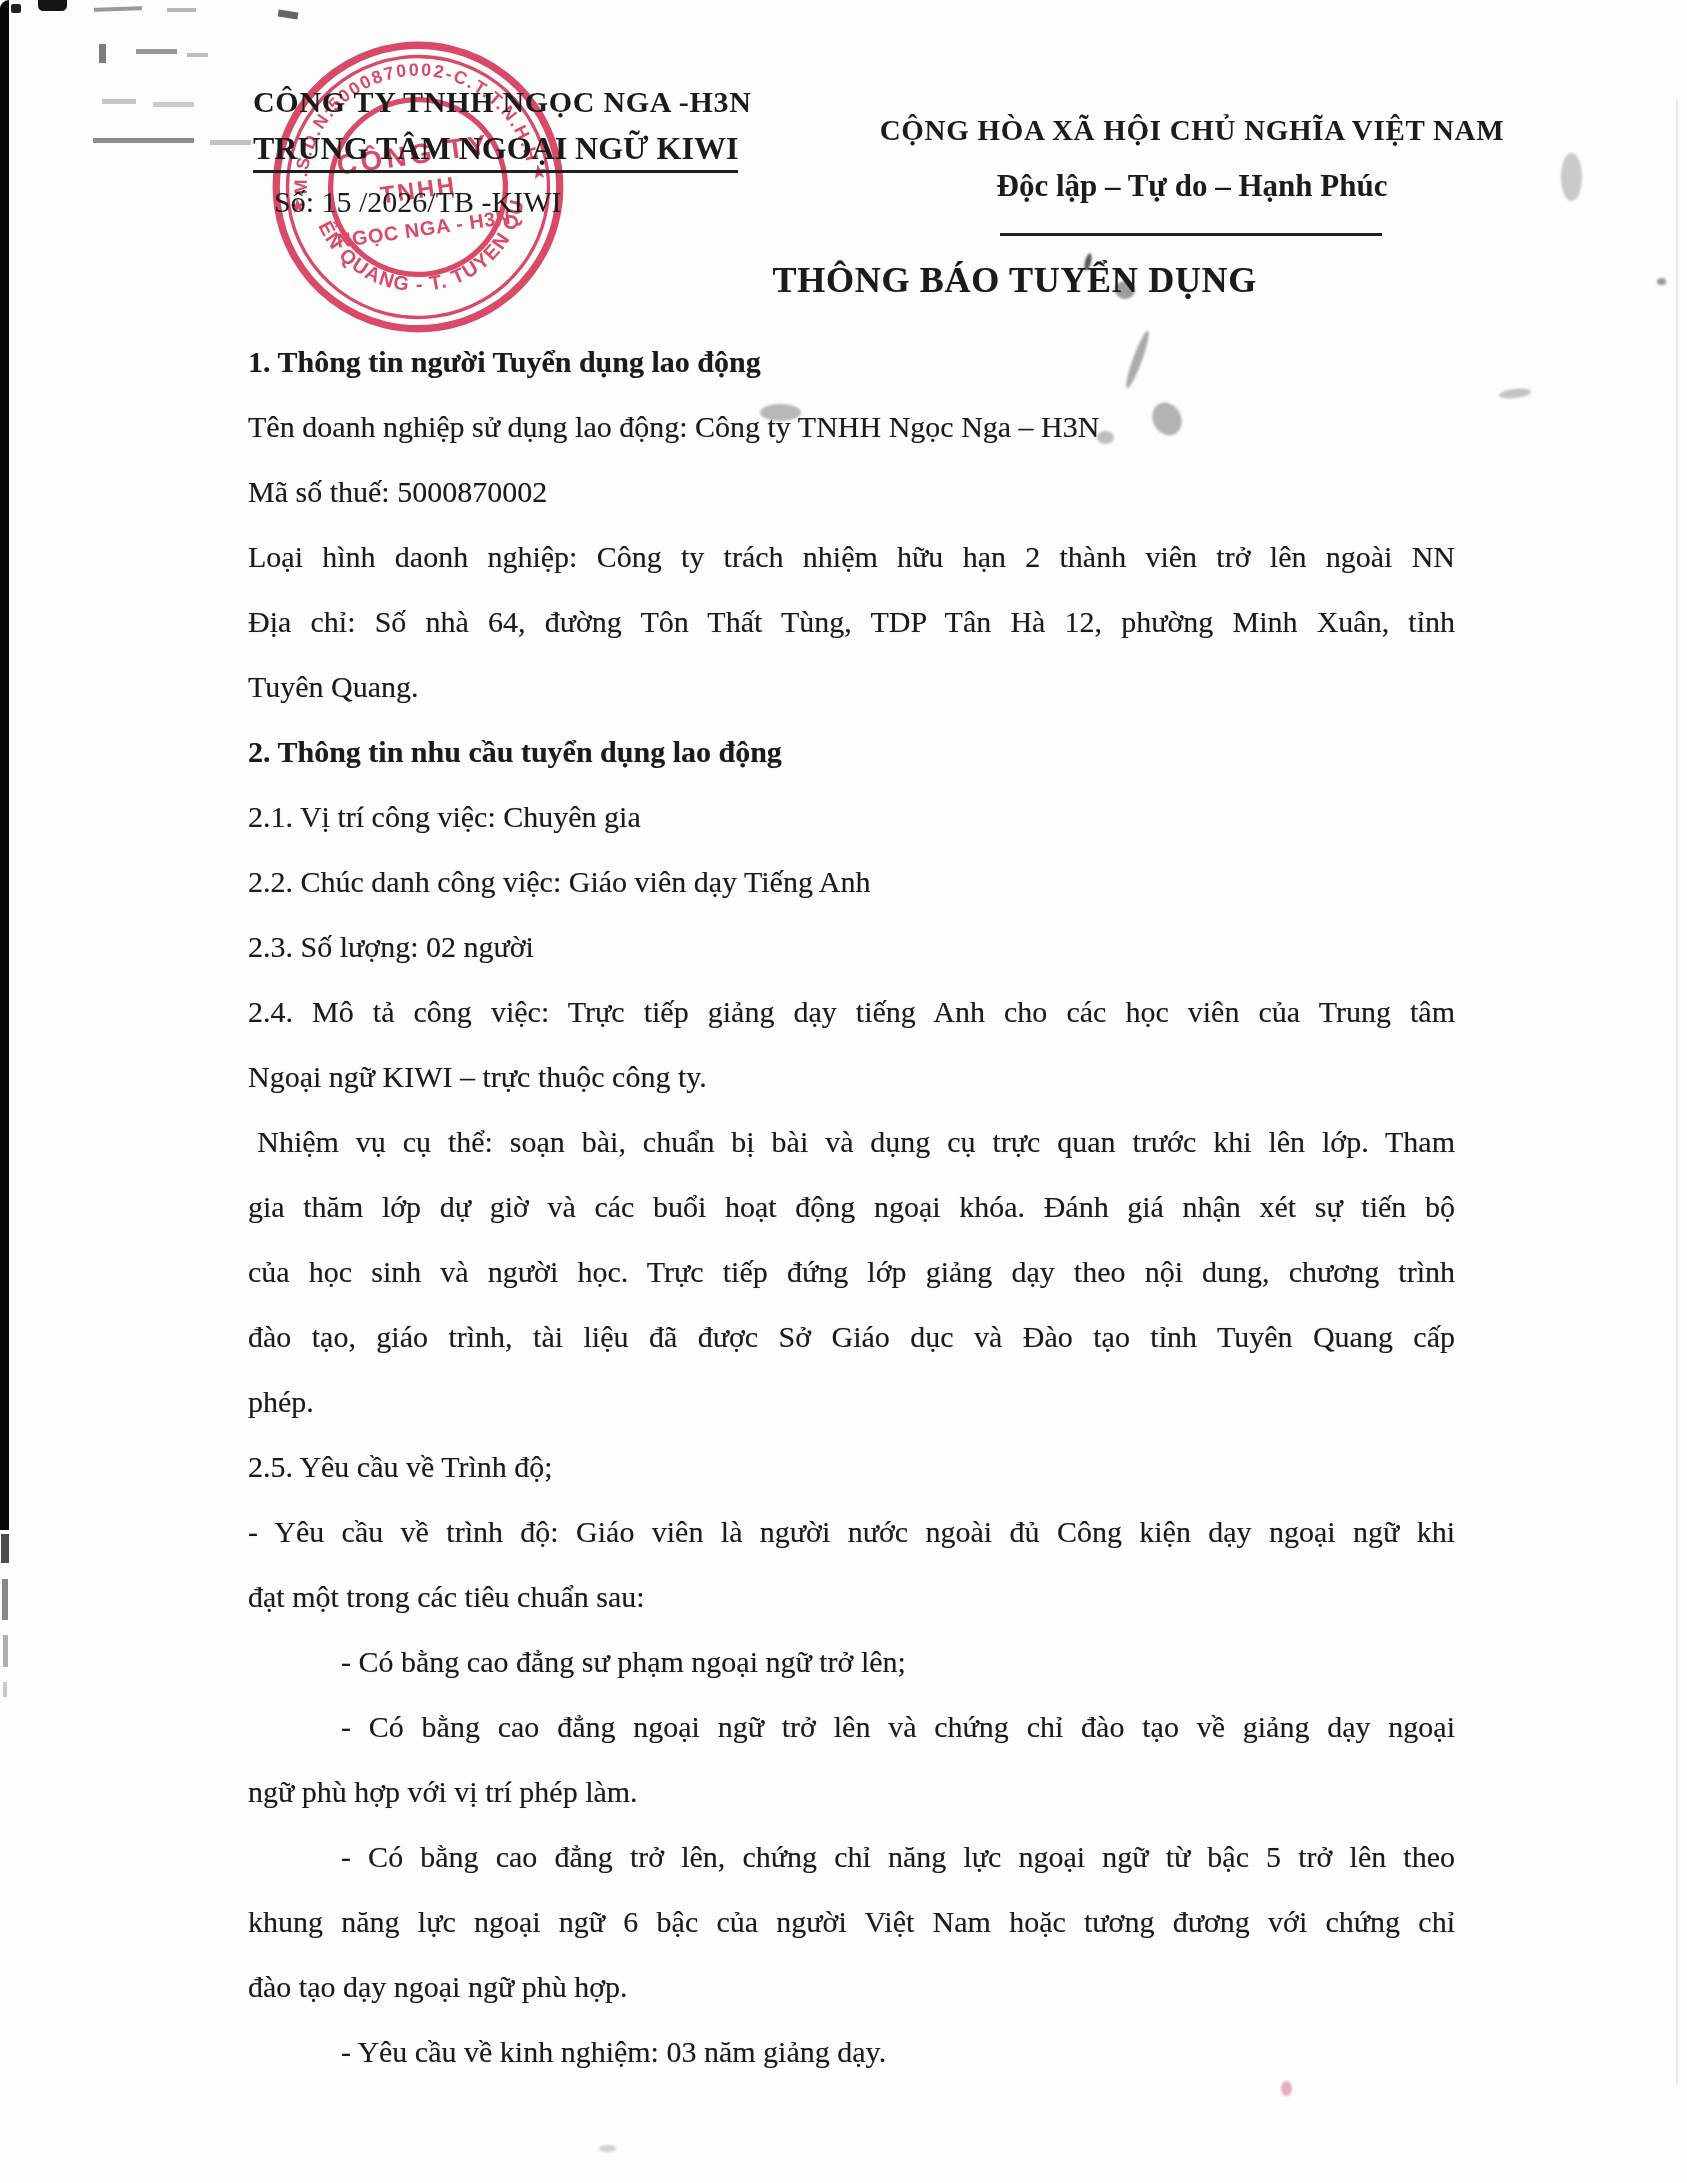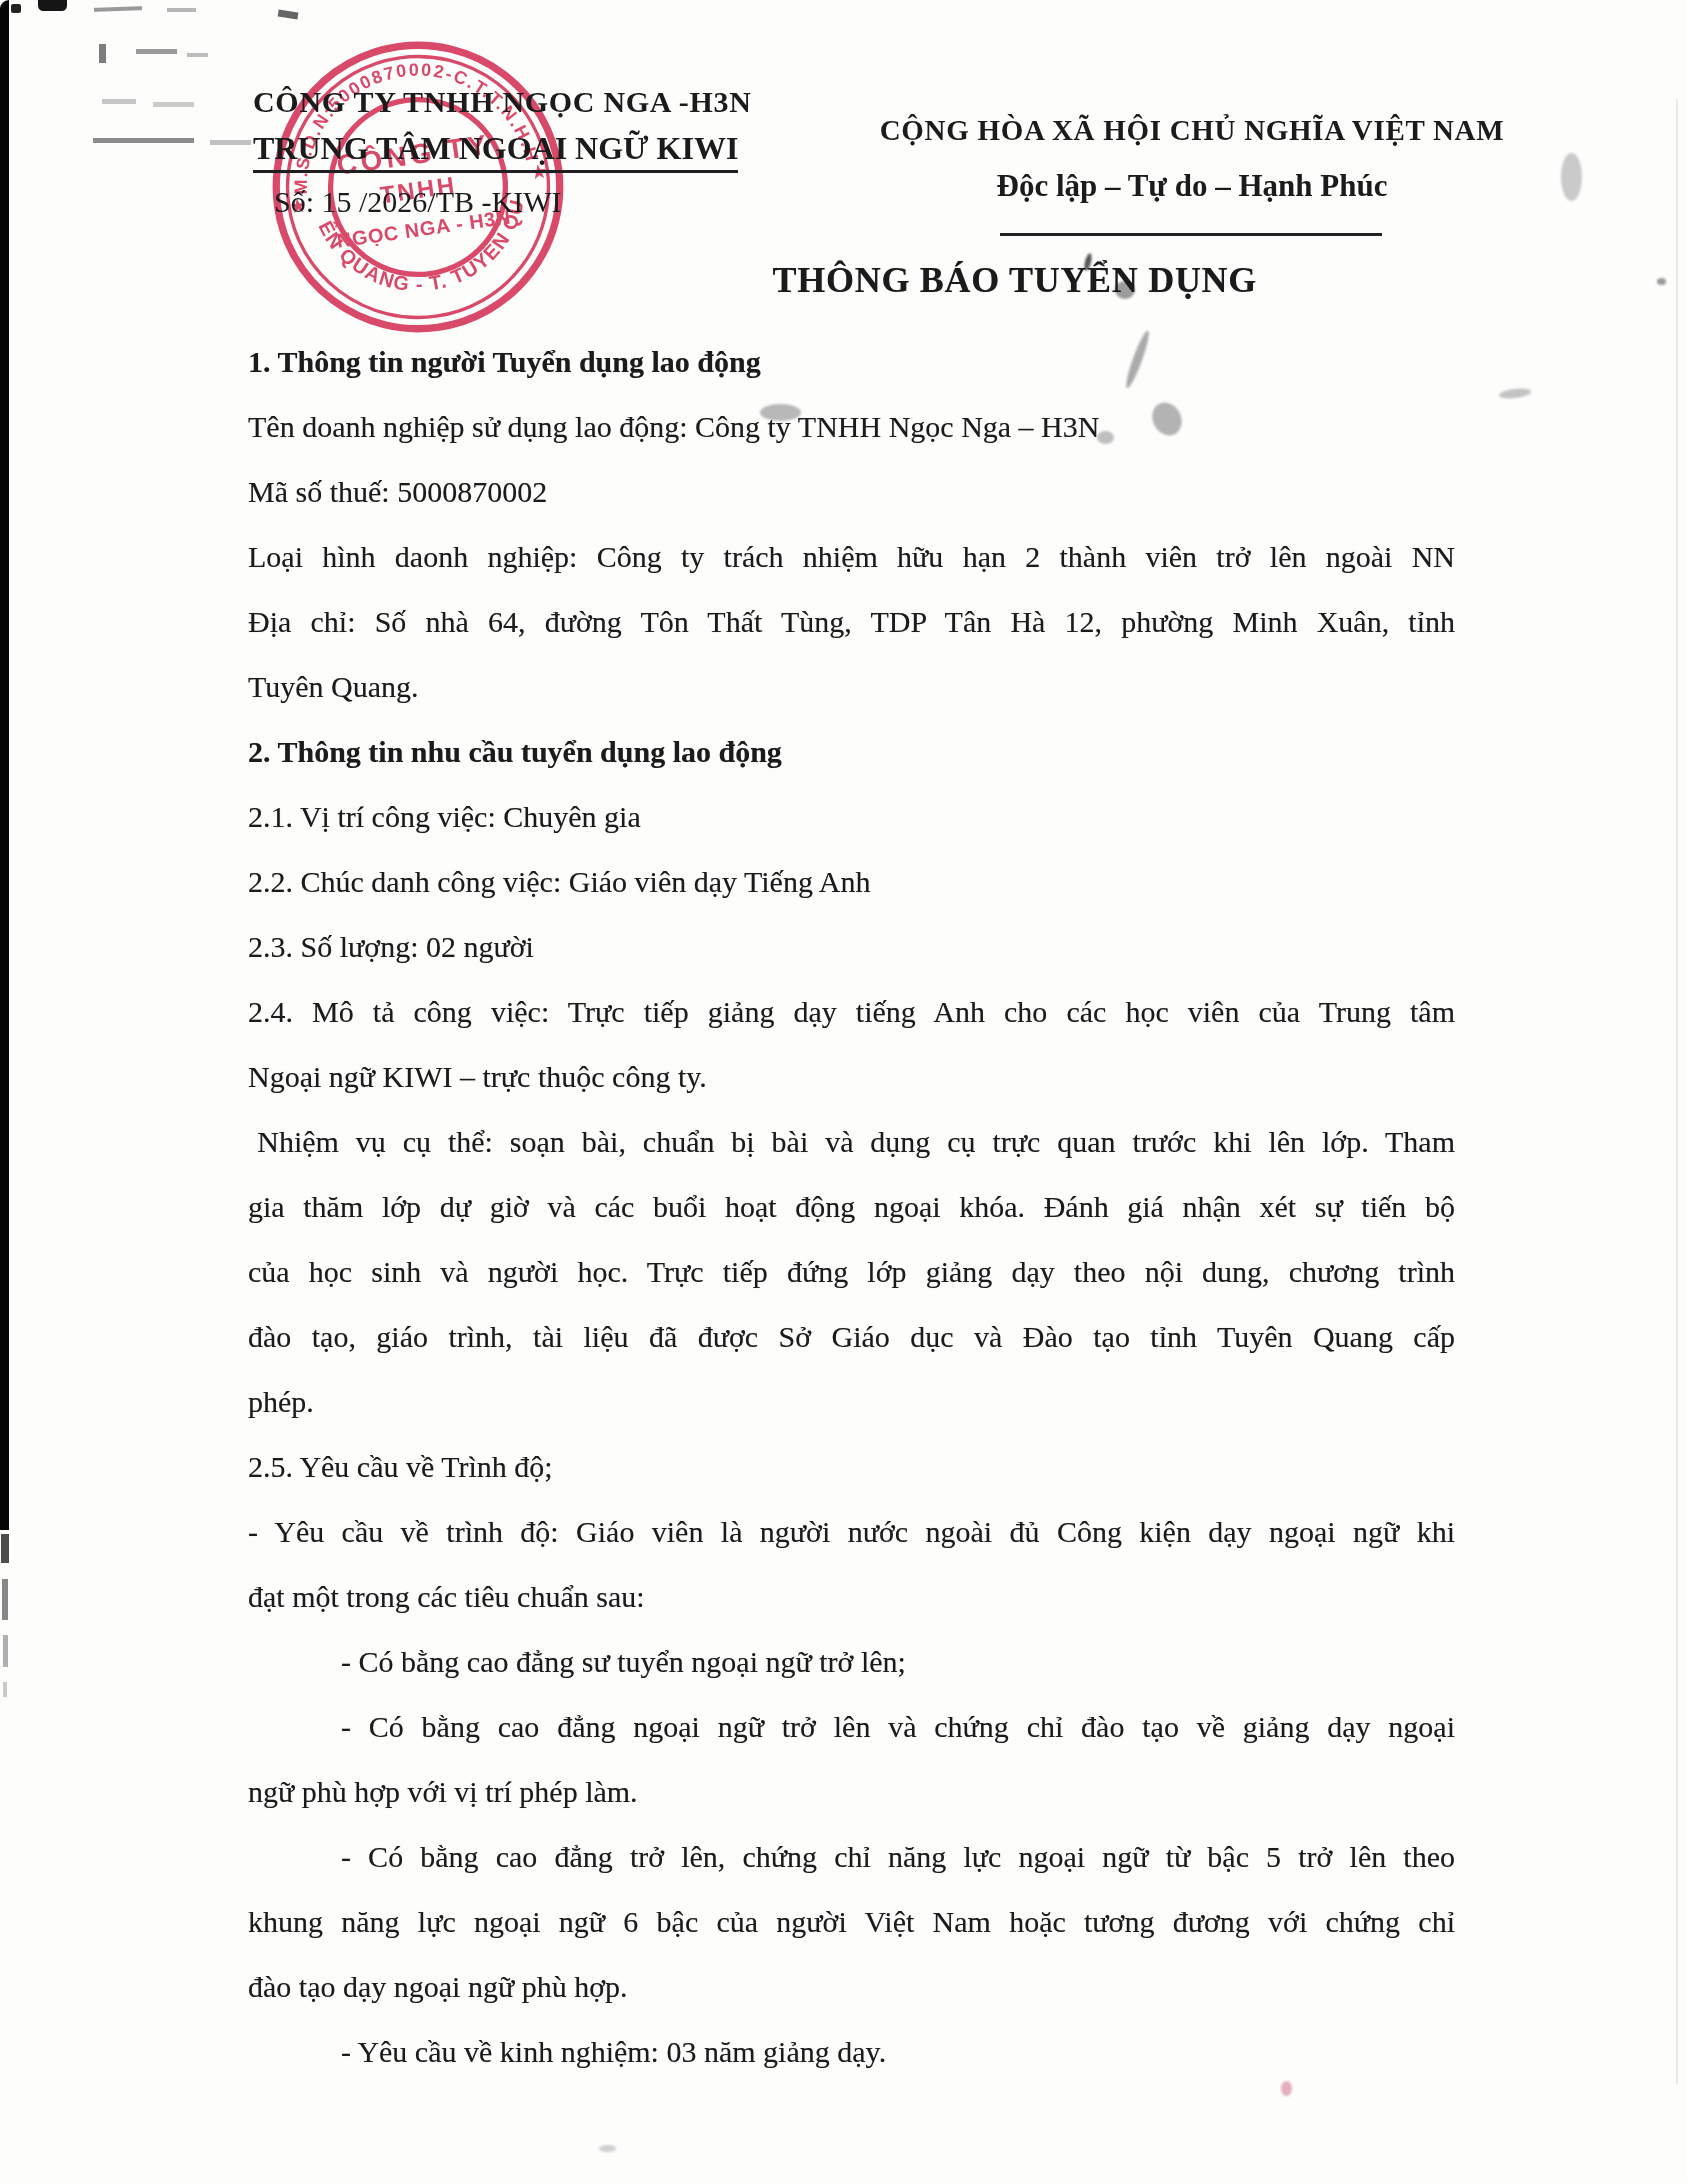--- a/index.html
+++ b/index.html
@@ -147,21 +147,21 @@
       <div class="line fill">2.4. Mô tả công việc: Trực tiếp giảng dạy tiếng Anh cho các học viên của Trung tâm</div>
       <div class="line">Ngoại ngữ KIWI – trực thuộc công ty.</div>
       <div class="line fill" style="padding-left: 9.3px;">Nhiệm vụ cụ thể: soạn bài, chuẩn bị bài và dụng cụ trực quan trước khi lên lớp. Tham</div>
       <div class="line fill">gia thăm lớp dự giờ và các buổi hoạt động ngoại khóa. Đánh giá nhận xét sự tiến bộ</div>
       <div class="line fill">của học sinh và người học. Trực tiếp đứng lớp giảng dạy theo nội dung, chương trình</div>
       <div class="line fill">đào tạo, giáo trình, tài liệu đã được Sở Giáo dục và Đào tạo tỉnh Tuyên Quang cấp</div>
       <div class="line">phép.</div>
       <div class="line">2.5. Yêu cầu về Trình độ;</div>
       <div class="line fill">- Yêu cầu về trình độ: Giáo viên là người nước ngoài đủ Công kiện dạy ngoại ngữ khi</div>
       <div class="line">đạt một trong các tiêu chuẩn sau:</div>
-      <div class="line ind">- Có bằng cao đẳng sư tuyển ngoại ngữ trở lên;</div>
+      <div class="line ind">- Có bằng cao đẳng sư phạm ngoại ngữ trở lên;</div>
       <div class="line ind fill">- Có bằng cao đẳng ngoại ngữ trở lên và chứng chỉ đào tạo về giảng dạy ngoại</div>
       <div class="line">ngữ phù hợp với vị trí phép làm.</div>
       <div class="line ind fill">- Có bằng cao đẳng trở lên, chứng chỉ năng lực ngoại ngữ từ bậc 5 trở lên theo</div>
       <div class="line fill">khung năng lực ngoại ngữ 6 bậc của người Việt Nam hoặc tương đương với chứng chỉ</div>
       <div class="line">đào tạo dạy ngoại ngữ phù hợp.</div>
       <div class="line ind">- Yêu cầu về kinh nghiệm: 03 năm giảng dạy.</div>
     </div>
 
 </div>
 

